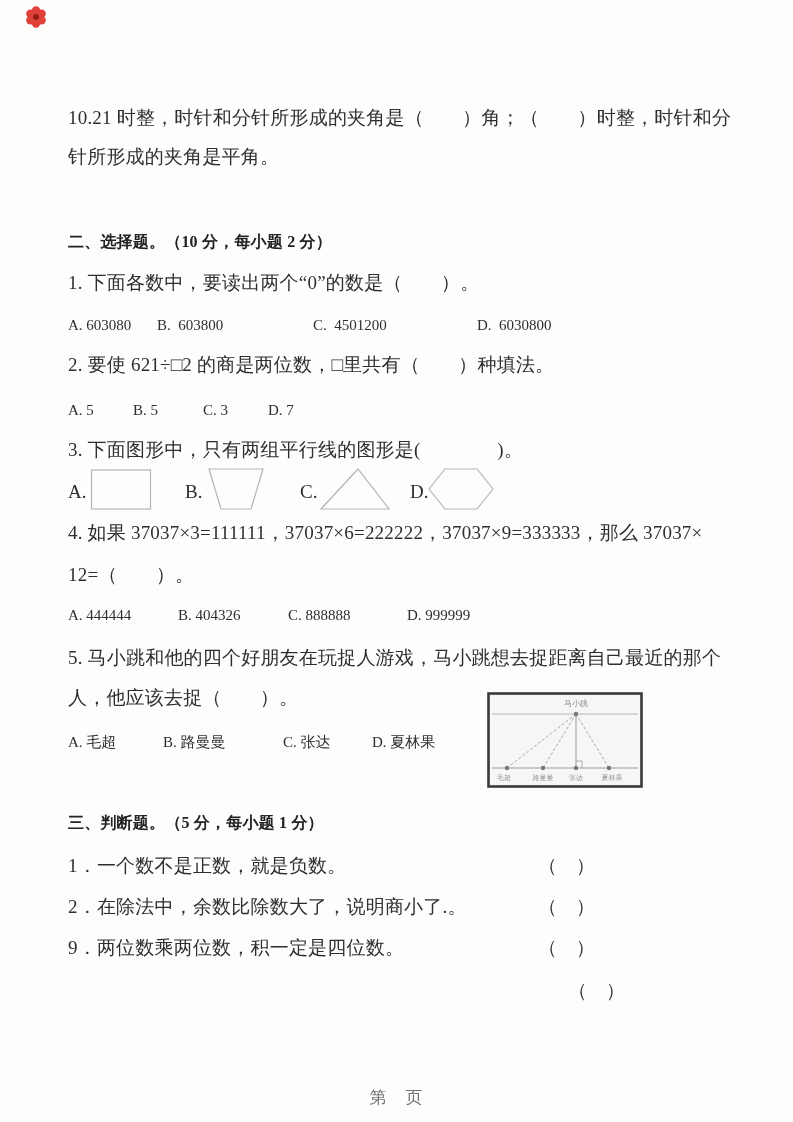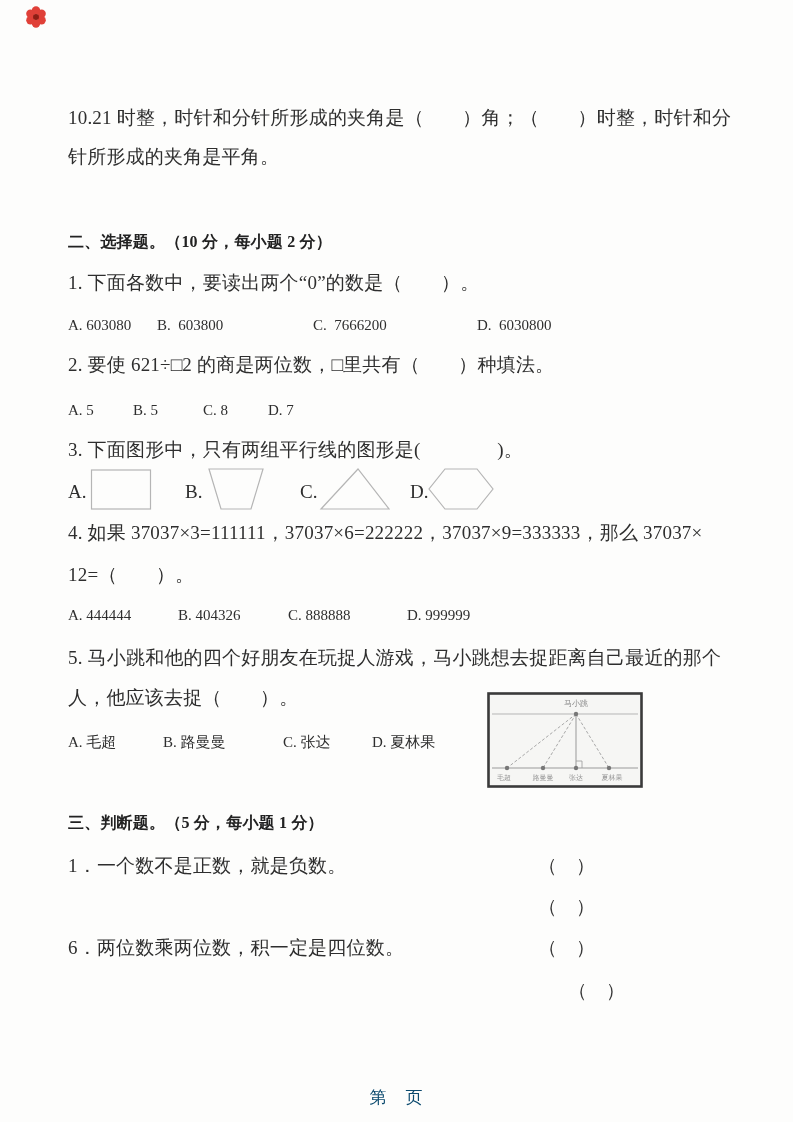--- a/index.html
+++ b/index.html
@@ -29,21 +29,21 @@
   .opt { position:absolute; white-space:pre; font-size:15px; line-height:26px;font-family:Liberation Serif, serif; }
   .blank { position:absolute; white-space:pre; font-size:19px; line-height:26px; color:#3a3a3a; }
   .shape-letter { position:absolute; font-size:19px; line-height:26px; }
   .shape-svg { position:absolute; }
   .ital { font-style:italic; }
   .flower { position:absolute; left:25px; top:6px; width:22px; height:22px; }
   .diagram { position:absolute; left:487px; top:692px; }
   .footer {
     position:absolute; left:0; right:0; top:1086px;
     text-align:center; font-size:17px; line-height:24px;
-    color:#0c4a6e; letter-spacing:1px;
+    color:#737373; letter-spacing:1px;
   }
 </style>
 </head>
 <body>
 
 <div class="page">
 
   <svg class="flower" viewBox="0 0 22 22">
     <g fill="#e04038">
       <circle cx="11" cy="4.5" r="4.2"></circle>
@@ -57,27 +57,27 @@
   </svg>
 
   <div class="line" style="top:105px">10.21 时整，时针和分针所形成的夹角是（　　）角；（　　）时整，时针和分</div>
   <div class="line" style="top:144px">针所形成的夹角是平角。</div>
 
   <div class="line heading" style="top:228px">二、选择题。（10 分，每小题 2 分）</div>
 
   <div class="line" style="top:270px">1. 下面各数中，要读出两个“0”的数是（　　）。</div>
   <span class="opt" style="top:312px;left:68px">A. 603080</span>
   <span class="opt" style="top:312px;left:157px">B.  603800</span>
-  <span class="opt" style="top:312px;left:313px">C.  7666200</span>
+  <span class="opt" style="top:312px;left:313px">C.  4501200</span>
   <span class="opt" style="top:312px;left:477px">D.  6030800</span>
 
   <div class="line" style="top:352px">2. 要使 621÷□2 的商是两位数，□里共有（　　）种填法。</div>
   <span class="opt" style="top:397px;left:68px">A. 5</span>
   <span class="opt" style="top:397px;left:133px">B. 5</span>
-  <span class="opt" style="top:397px;left:203px">C. 8</span>
+  <span class="opt" style="top:397px;left:203px">C. 3</span>
   <span class="opt" style="top:397px;left:268px">D. 7</span>
 
   <div class="line" style="top:437px">3. 下面图形中，只有两组平行线的图形是(　　　　)。</div>
   <span class="shape-letter" style="top:479px;left:68px">A.</span>
   <svg class="shape-svg" style="top:466px;left:90px" width="62" height="46">
     <rect x="1.5" y="4" width="59" height="39" fill="none" stroke="#b5b5b5" stroke-width="1.2"></rect>
   </svg>
   <span class="shape-letter" style="top:479px;left:185px">B.</span>
   <svg class="shape-svg" style="top:466px;left:206px" width="60" height="46">
     <polygon points="3,3 57,3 45,43 15,43" fill="none" stroke="#b5b5b5" stroke-width="1.2"></polygon>
@@ -124,22 +124,23 @@
     <text x="56" y="88" text-anchor="middle" font-size="7" fill="#979797">路曼曼</text>
     <text x="89" y="88" text-anchor="middle" font-size="7" fill="#979797">张达</text>
     <text x="125" y="88" text-anchor="middle" font-size="7" fill="#979797">夏林果</text>
   </svg>
 
   <div class="line heading" style="top:809px">三、判断题。（5 分，每小题 1 分）</div>
 
   <div class="line" style="top:853px">1．一个数不是正数，就是负数。</div>
   <span class="blank" style="top:853px;left:538px">（　）</span>
 
+  <div class="line" style="top:894px">2．在除法中，余数比除数大了，说明商小了.。</div>
   <span class="blank" style="top:894px;left:538px">（　）</span>
 
-  <div class="line" style="top:935px">6．两位数乘两位数，积一定是四位数。</div>
+  <div class="line" style="top:935px">9．两位数乘两位数，积一定是四位数。</div>
   <span class="blank" style="top:935px;left:538px">（　）</span>
 
   <span class="blank" style="top:978px;left:568px">（　）</span>
 
   <div class="footer">第　页</div>
 
 </div>
 
 </body></html>

